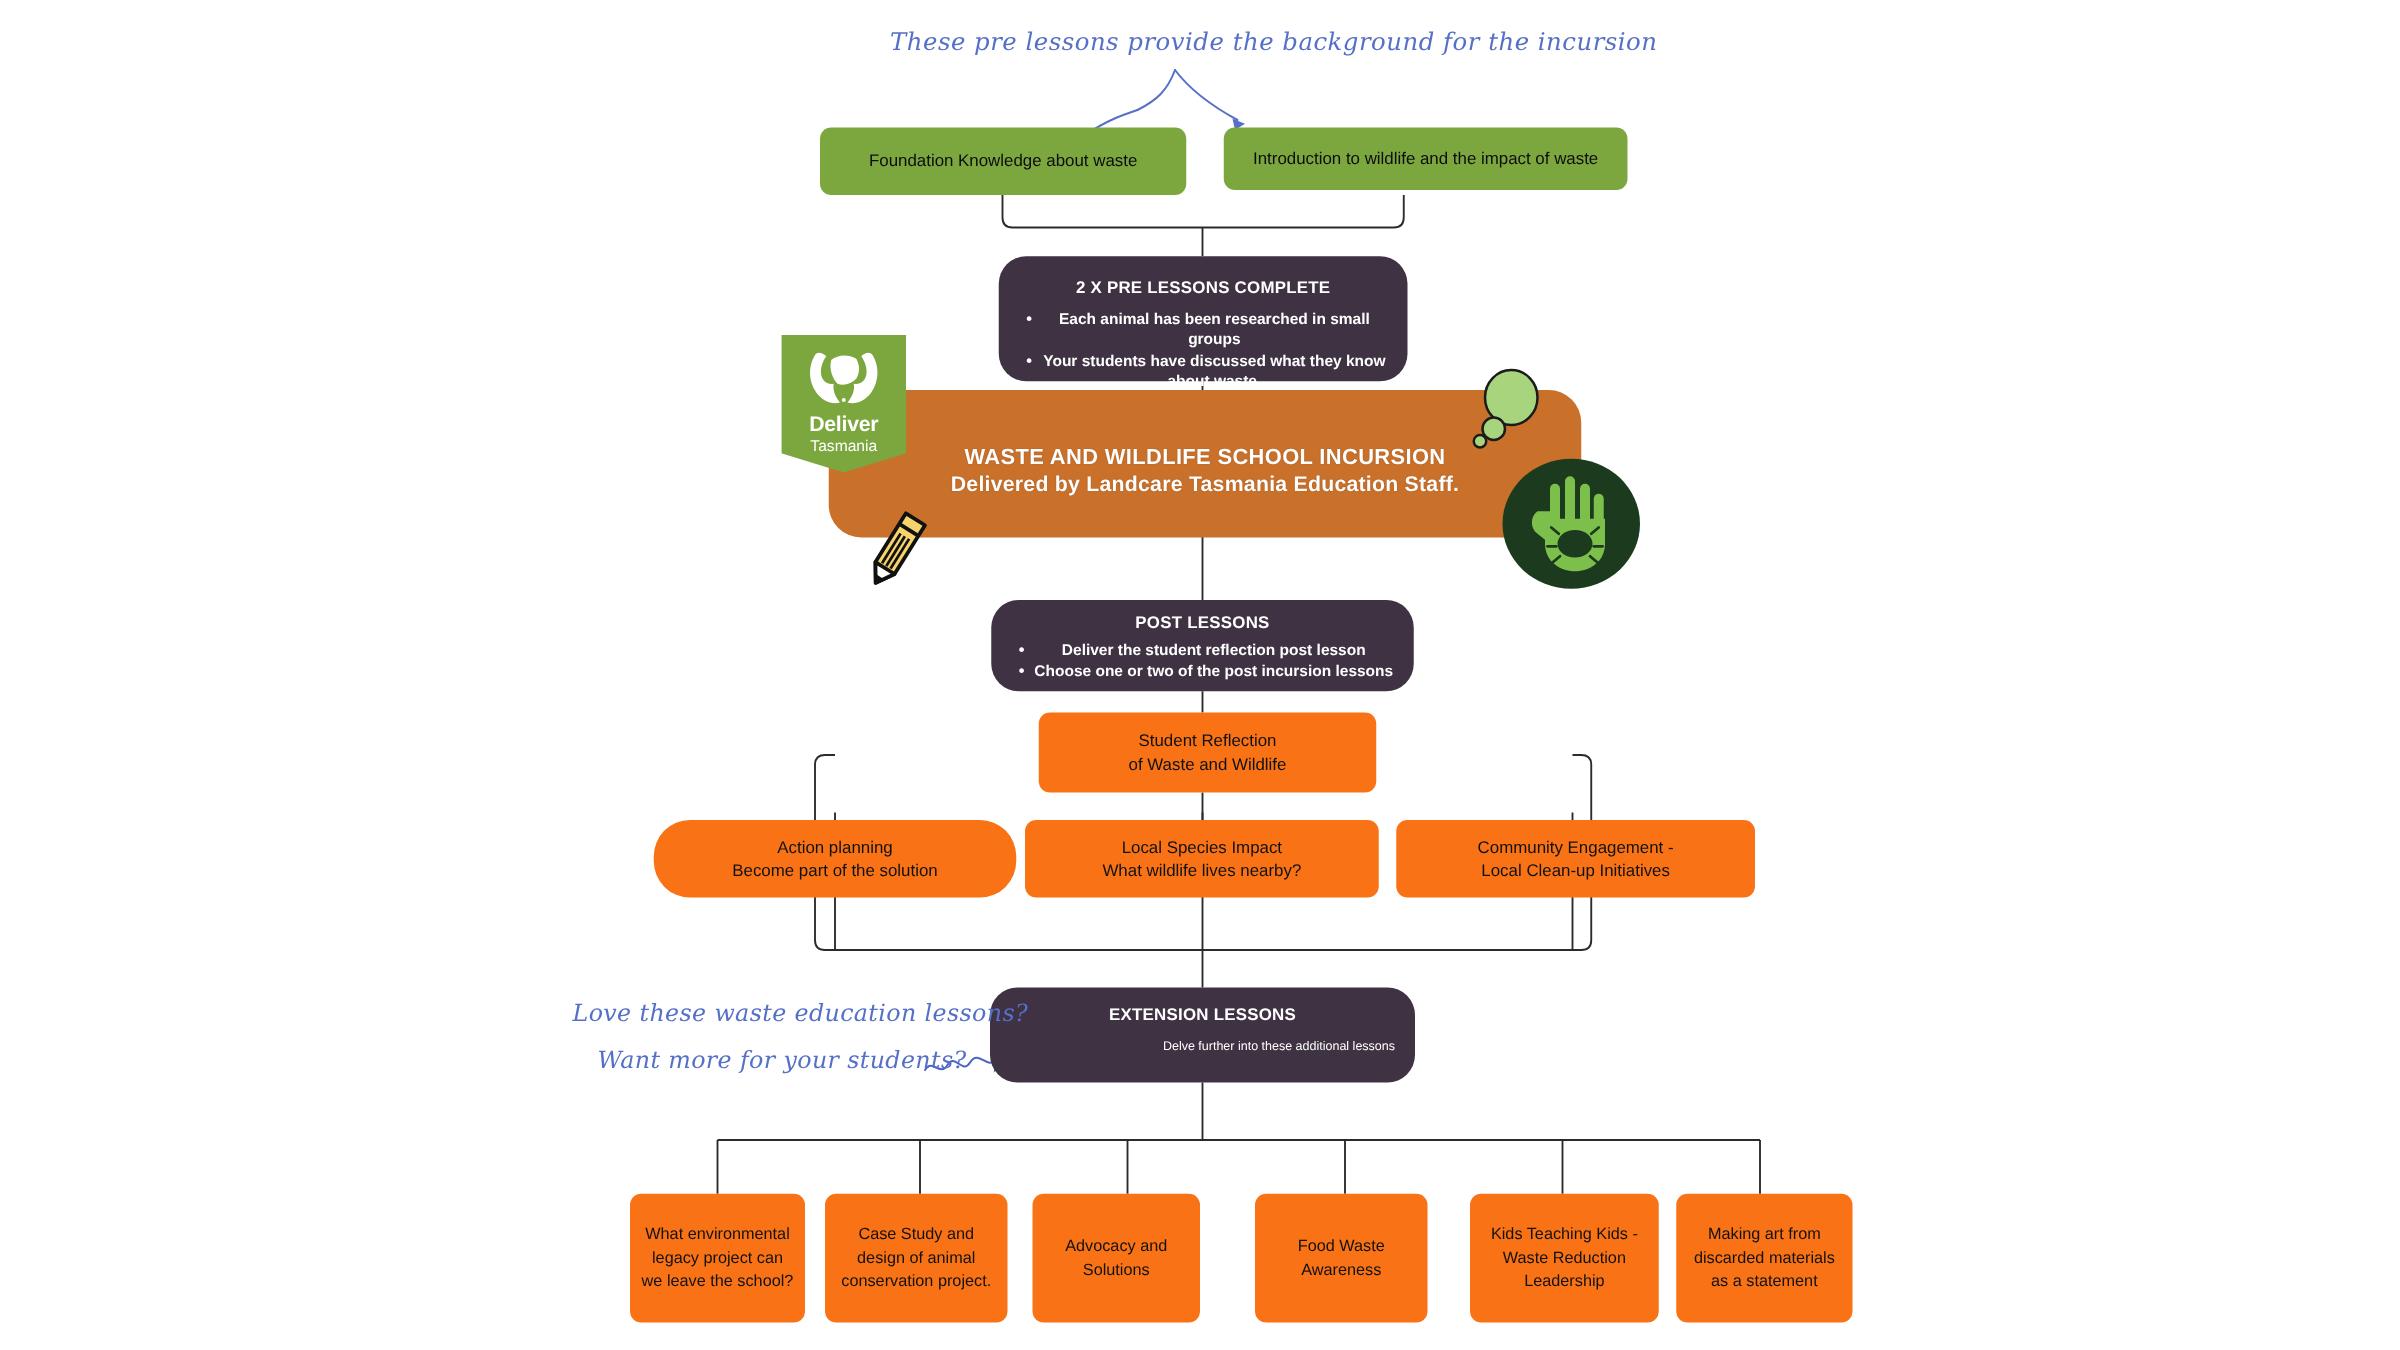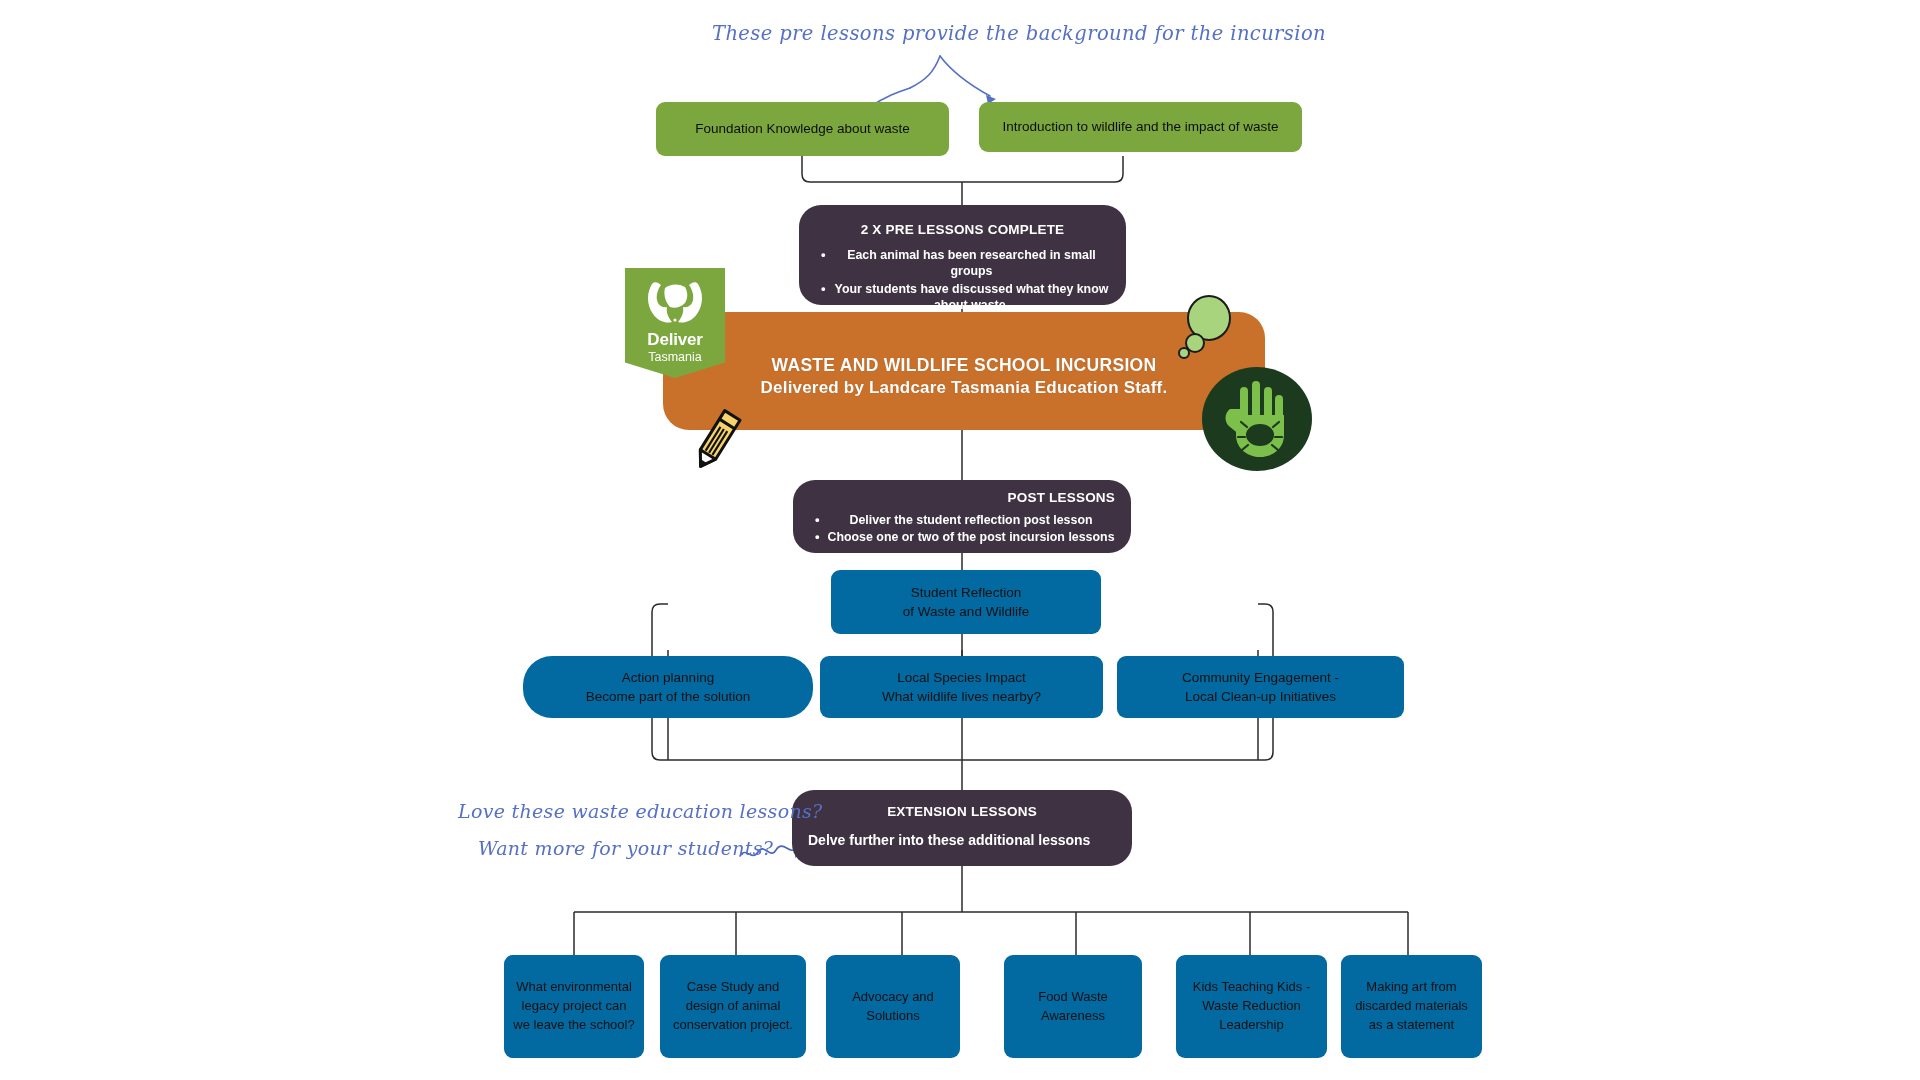--- a/index.html
+++ b/index.html
@@ -79,28 +79,28 @@
     margin-bottom: 1px;
   }
   .purple-list li::before {
     content: "•";
     position: absolute;
     left: 2px;
     top: -1px;
     font-size: 13px;
   }
   .purple-sub {
-    font-size: 14px;
-    font-weight: bold;
-    text-align: left;
+    font-size: 10px;
+    font-weight: normal;
+    text-align: right;
   }
 
   
   .yellow-box {
-    background: #0369a1;
+    background: #f97316;
     border-radius: 9px;
     color: #111111;
     font-size: 13.5px;
     line-height: 1.42;
     padding: 6px 9px;
   }
   .yellow-box.small { font-size: 13px; line-height: 1.45; }
 
   
   #banner {
@@ -295,21 +295,21 @@
       <line x1="22" y1="16" x2="40" y2="16" stroke="#111" stroke-width="3"></line>
       <line x1="27" y1="22" x2="27" y2="50" stroke="#111" stroke-width="2.2"></line>
       <line x1="31" y1="22" x2="31" y2="50" stroke="#111" stroke-width="2.2"></line>
       <line x1="35" y1="22" x2="35" y2="50" stroke="#111" stroke-width="2.2"></line>
       <path d="M22 52 L40 52 L31 66 Z" fill="#fff" stroke="#111" stroke-width="3" stroke-linejoin="round"></path>
       <path d="M27 60 L35 60 L31 66 Z" fill="#111"></path>
     </g>
   </svg>
 
   <div class="node purple-box" style="left:793px; top:480px; width:338px; height:73px; padding:10px 16px 12px 16px;">
-    <div class="purple-title" style="margin-bottom:7px;text-align:right;">POST LESSONS</div>
+    <div class="purple-title" style="margin-bottom:7px;">POST LESSONS</div>
     <ul class="purple-list">
       <li>Deliver  the student reflection post lesson</li>
       <li>Choose one or two  of the post incursion lessons</li>
     </ul>
   </div>
 
   <div class="node yellow-box" style="left:831px; top:570px; width:270px; height:64px;">
     <span>Student Reflection</span>
     <span>of Waste and Wildlife</span>
   </div>

